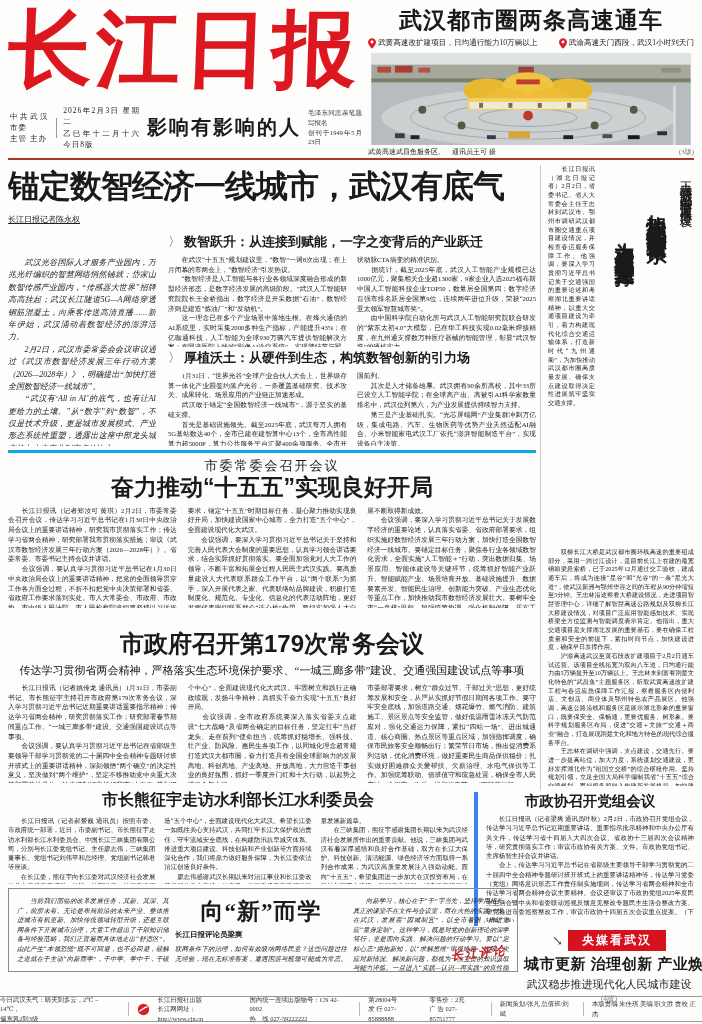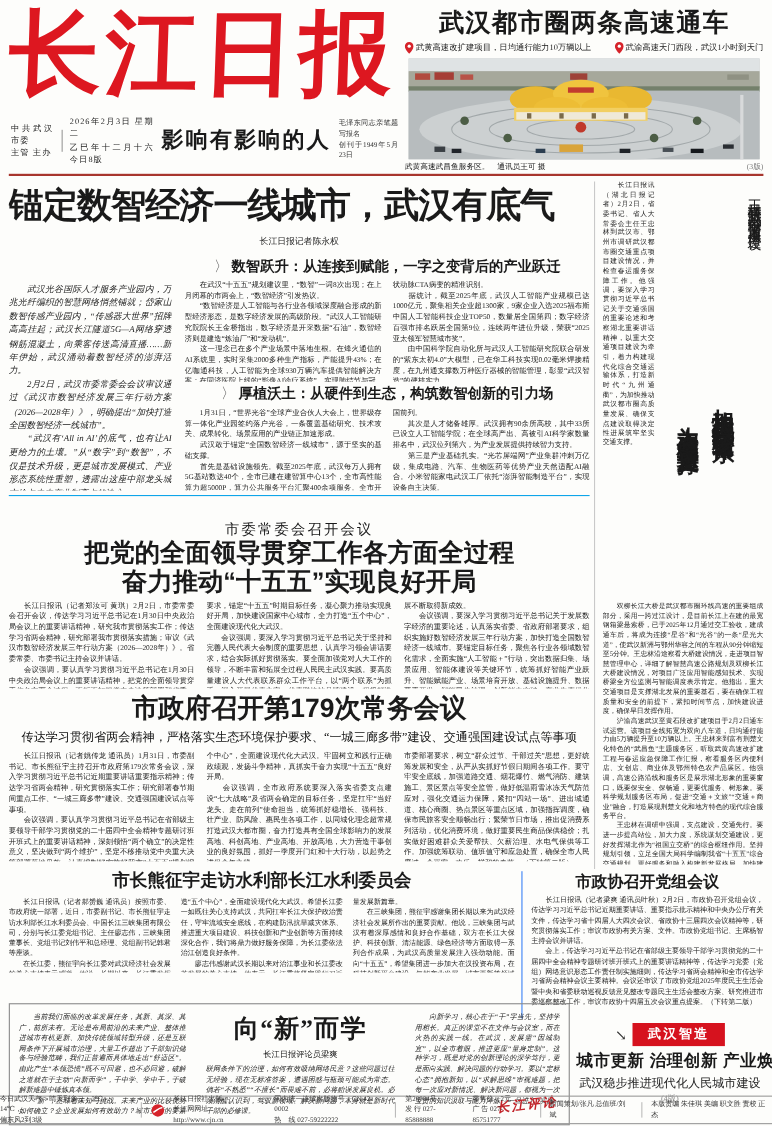--- a/index.html
+++ b/index.html
@@ -2,21 +2,21 @@
 <html><head>
 <meta charset="utf-8">
 <style>
   * { margin:0; padding:0; box-sizing:border-box; }
   html,body { background:#e9e9e9; }
   .page {
     position:relative; width:702px; height:1024px; margin:0 auto;
     background:#fdfdfb; color:#1a1a1a; overflow:hidden;
     font-family:"Liberation Serif","DejaVu Serif",serif;
   }
-  .sans { font-family:"Liberation Sans","DejaVu Sans",sans-serif;text-align:center; }
+  .sans { font-family:"Liberation Sans","DejaVu Sans",sans-serif; }
   .t { text-align:justify; white-space:pre-line; overflow:hidden; }
   .italic { font-style:italic;margin-top:26px; }
 
   
   .masthead { position:absolute; left:8px; top:4px; width:356px; height:150px; }
   .logo { font-size:84px; line-height:1.1; font-weight:bold; color:#dd1720;
           letter-spacing:4px; transform:skewX(-2deg); white-space:nowrap; }
   .mast-info { position:absolute; left:2px; bottom:4px; width:352px;
                display:flex; align-items:center; gap:7px; }
   .mi-small { font-size:7.5px; line-height:1.5; color:#222; letter-spacing:1px; }
@@ -31,21 +31,21 @@
   .nb-bullet { display:flex; align-items:flex-start; gap:2px; }
   .nb-photo { margin-top:4px; width:326px; height:92px; display:block; }
   .nb-capt { display:flex; justify-content:space-between; font-size:7px; color:#222; margin-top:2px; }
   .nb-ref { color:#777; }
 
   .rule-red { position:absolute; left:8px; top:158px; width:686px; height:2px; background:#a8362e; }
 
   
   .main-story { position:absolute; left:8px; top:165px; width:528px; height:281px; overflow:hidden; }
   .ms-h1 { font-size:32px; font-weight:bold; letter-spacing:-1px; text-align:left; white-space:nowrap; }
-  .ms-byline { font-size:8px; text-align:center; margin:5px 0 6px; color:#222; }
+  .ms-byline { font-size:8px; margin:5px 0 6px; color:#222;text-decoration:underline; }
   .ms-cols { display:flex; gap:12px; height:218px; }
   .ms-intro { width:148px; font-size:8px; line-height:1.55; }
   .ms-subs { flex:1; display:flex; flex-direction:column; }
   .sub-head { font-size:13px; font-weight:bold; margin:2px 0 4px; }
   .sub-head .marker { color:#555; font-weight:normal; margin-right:3px; }
   .two-col { display:flex; gap:10px; }
   .two-col > div { flex:1; font-size:6.7px; line-height:1.45; }
   .sub1 .two-col > div { height:92px; }
   .sub2 .two-col > div { height:98px; }
 
@@ -61,46 +61,46 @@
   .v-h2 { margin-top:62px; }
   .wang-body { margin-top:5px; font-size:6.2px; line-height:1.4; height:238px; }
 
   
   .sec { position:absolute; left:8px; width:528px; overflow:hidden; }
   .sec-kicker { font-size:13px; text-align:center; letter-spacing:2px; }
   .sec-h { font-size:23px; font-weight:bold; text-align:center; letter-spacing:0; line-height:1.12; }
   .cols3 { display:flex; gap:11px; margin-top:5px; }
   .cols3 > div { flex:1; font-size:6.7px; line-height:1.45; }
 
-  .changwei { top:450px; height:176px; border-top:1px solid #0ea5e9; padding-top:21px; }
+  .changwei { top:450px; height:176px; border-top:3px solid #0ea5e9; padding-top:4px; }
   .changwei .cols3 > div { height:102px; }
 
   .shizhengfu { top:628px; height:160px; }
   .szf-h { font-size:24px; font-weight:bold; text-align:center; }
   .szf-sub { font-size:11px; text-align:center; margin-top:3px; letter-spacing:0; color:#111; }
   .shizhengfu .cols3 > div { height:100px; }
 
   .xiong { top:790px; width:460px; height:96px; }
   .xiong-h { font-size:16px; font-weight:bold; text-align:center; }
   .xiong .cols3 { gap:9px; }
   .xiong .cols3 > div { font-size:6.4px; height:68px; }
 
   .zhengxie { position:absolute; left:474px; top:792px; width:220px; height:134px;
-              border-left:1px solid #3b82f6; padding-left:8px; overflow:hidden; }
+              border-left:4px solid #3b82f6; padding-left:8px; overflow:hidden; }
   .zx-h { font-size:14.5px; font-weight:bold; text-align:center; margin-bottom:3px; }
   .zx-body { font-size:6.4px; line-height:1.45; height:108px; }
 
   
-  .opinion { position:absolute; left:8px; top:888px; width:510px; height:111px;
-             border:1px solid #8a8a8a; padding:7px 8px; display:flex; gap:18px; overflow:hidden;margin-top:24px; }
+  .opinion { position:absolute; left:8px; top:888px; width:510px; height:84px;
+             border:1px solid #8a8a8a; padding:7px 8px; display:flex; gap:6px; overflow:hidden; }
   .op-col { font-size:6.4px; line-height:1.5; font-style:italic; }
   .op-col1 { width:152px; }
   .op-center { width:172px; display:flex; flex-direction:column; }
   .op-h { font-size:23px; font-weight:bold; text-align:center; letter-spacing:1px; }
-  .op-byline { font-size:7.5px; text-align:center; margin:3px 0 4px; }
+  .op-byline { font-size:7.5px; text-align:left; margin:3px 0 4px;font-weight:bold; }
   .op-center .op-col { flex:1; width:auto; }
   .op-col3 { flex:1; position:relative; }
   .op-sign { position:absolute; right:2px; bottom:2px; color:#c2252b; font-size:12px;
              font-style:italic; transform:rotate(-6deg); letter-spacing:2px; font-weight:bold; }
 
   
   .yangmei { position:absolute; left:524px; top:930px; width:170px; height:64px; text-align:center; }
   .ym-badge-row { display:flex; align-items:center; justify-content:center; gap:5px; }
   .ym-arrow { font-size:13px; color:#333; }
   .ym-badge { background:#d6121e; color:#fff; font-weight:bold; font-size:12px;
@@ -251,21 +251,20 @@
     </div>
     <div class="wang-body t">　　双柳长江大桥是武汉都市圈环线高速的重要组成部分，采用一跨过江设计，是目前长江上在建的最宽钢箱梁悬索桥，已于2025年12月通过交工验收，建成通车后，将成为连接“星谷”和“光谷”的一条“星光大道”，使武汉新洲与鄂州华容之间的车程从90分钟缩短至5分钟。王忠林沿途察看大桥建设情况，走进项目智慧管理中心，详细了解智慧高速公路规划及双柳长江大桥建设情况，对项目广泛应用智能感知技术、实现桥梁全方位监测与智能调度表示肯定。他指出，重大交通项目是支撑湖北发展的重要基石，要在确保工程质量和安全的前提下，紧扣时间节点，加快建设进度，确保早日发挥作用。
 　　沪渝高速武汉至黄石段改扩建项目于2月2日通车试运营。该项目全线拓宽为双向八车道，日均通行能力由5万辆提升至10万辆以上。王忠林来到富有荆楚文化特色的“武昌鱼”主题服务区，听取武黄高速改扩建工程与春运应急保障工作汇报，察看服务区内便利店、文创店、商业体及鄂州特色农产品展区。他强调，高速公路沿线和服务区是展示湖北形象的重要窗口，既要保安全、保畅通，更要优服务、树形象。要科学规划服务区布局，促进“交通＋文旅”“交通＋商业”融合，打造展现荆楚文化和地方特色的现代综合服务平台。
 　　王忠林在调研中强调，支点建设，交通先行。要进一步提高站位，加大力度，系统谋划交通建设，更好发挥湖北作为“祖国立交桥”的综合枢纽作用。坚持规划引领，立足全国大局科学编制我省“十五五”综合交通规划，更好服务和融入构建新发展格局。加快建设多式联运体系，围绕“补短、联网、提能”，统筹推进“铁水公空”基础设施互联互通、一体发展。聚焦关键项目，全力推进沿江高铁、武汉枢纽直通线及高速公路改扩建等重点工程，以交通畅通促进人流、物流、资金流、信息流高效融合。坚持生态优先，严格落实生态环境保护要求，实现交通建设与绿色发展协调并进。强化科技赋能，推动交通基础设施数字化转型、智能化升级，提升质量效益。
 　　王忠林强调，当前已进入春运阶段，要加强交通管理和引导，完善低温雨雪冰冻灾害应急预案，强化安全出行宣传，全力保障人民群众平安、便捷、温馨出行。
 　　省领导张文兵、盛阅春、彭勇，院士专家秦顺全等参加相关调研。</div>
   </div>
 
   <div class="sec changwei">
     <div class="sec-kicker">市委常委会召开会议</div>
-    <div class="sec-h sans">把党的全面领导贯穿工作各方面全过程</div>
     <div class="sec-h sans">奋力推动“十五五”实现良好开局</div>
     <div class="cols3">
       <div class="t">　　长江日报讯（记者郑汝可 黄琪）2月2日，市委常委会召开会议，传达学习习近平总书记在1月30日中央政治局会议上的重要讲话精神，研究我市贯彻落实工作；传达学习省两会精神，研究部署我市贯彻落实措施；审议《武汉市数智经济发展三年行动方案（2026—2028年）》。省委常委、市委书记主持会议并讲话。
 　　会议强调，要认真学习贯彻习近平总书记在1月30日中央政治局会议上的重要讲话精神，把党的全面领导贯穿工作各方面全过程，不折不扣把党中央决策部署和省委、省政府工作要求落到实处。市人大常委会、市政府、市政协、市中级人民法院、市人民检察院党组要坚持以习近平新时代中国特色社会主义思想为指导，全面深刻准确领会和把握党的二十届四中全会战略部署，认真落实省委和市委工作</div>
       <div class="t">要求，锚定“十五五”时期目标任务，凝心聚力推动实现良好开局，加快建设国家中心城市，全力打造“五个中心”，全面建设现代化大武汉。
 　　会议强调，要深入学习贯彻习近平总书记关于坚持和完善人民代表大会制度的重要思想，认真学习领会讲话要求，结合实际抓好贯彻落实。要全面加强党对人大工作的领导，不断丰富和拓展全过程人民民主武汉实践。要高质量建设人大代表联系群众工作平台，以“两个联系”为抓手，深入开展代表之家、代表联络站品牌建设，积极打造制度化、规范化、专业化、信息化的代表活动阵地，更好发挥代表密切联系群众“连心桥”作用。要切实加强人大自身建设，落实管党治党政治责任，提高依法履职能力和水平，着力打造“四个机关”，以高效能履职推动武汉高质量发</div>
       <div class="t">展不断取得新成效。
 　　会议强调，要深入学习贯彻习近平总书记关于发展数字经济的重要论述，认真落实省委、省政府部署要求，组织实施好数智经济发展三年行动方案，加快打造全国数智经济一线城市。要锚定目标任务，聚焦各行业各领域数智化需求，全面实施“人工智能＋”行动，突出数据归集、场景应用、智能体建设等关键环节，统筹抓好智能产业跃升、智能赋能产业、场景培育开放、基础设施提升、数据要素开发、智能民生治理、创新能力突破、产业生态优化等重点工作，加快推动我市数智经济发展壮大。要树牢全市“一盘棋”思想，加强统筹协调，强化机制保障，压实工作责任，形成推动数智经济发展的强大合力。</div>
     </div>
   </div>
@@ -311,21 +310,21 @@
     </div>
     <div class="op-col3">
       <div class="op-col t" style="height:86px;">　　向新学习，核心在于“干”字当先，坚持学用相长。真正的课堂不在文件与会议室，而在火热的实践一线。在武汉，发展需“因城制宜”，以全市着眼，推进更应“量身定制”。这种学习，既是对党的创新理论的深学笃行，更是面向实践、解决问题的行动学习。要以“定标心态”拥抱新知，以“求解思维”审视难题，把每一次应对新情况、解决新问题，都视为一次宝贵的知识汲取与能力淬炼。一旦进入“实践—认识—再实践”的良性循环，对新事物的认知就能由模糊转向清晰，对复杂局面的驾驭也就能从生涩走向娴熟。</div>
       <div class="op-sign">长江评论</div>
     </div>
   </div>
 
   <div class="yangmei">
     <div class="ym-badge-row">
       <span class="ym-arrow">↘</span>
-      <span class="ym-badge sans">武汉智造</span>
+      <span class="ym-badge sans">央媒看武汉</span>
     </div>
     <div class="ym-h sans">城市更新 治理创新 产业焕新</div>
     <div class="ym-sub">武汉稳步推进现代化人民城市建设</div>
     <div class="ym-ref">(4版)</div>
   </div>
 
   <div class="footer">
     <div class="f-seg">今日武汉天气：晴天到多云，2℃－14℃，
 偏东风2到3级</div>
     <div class="f-div"></div>

